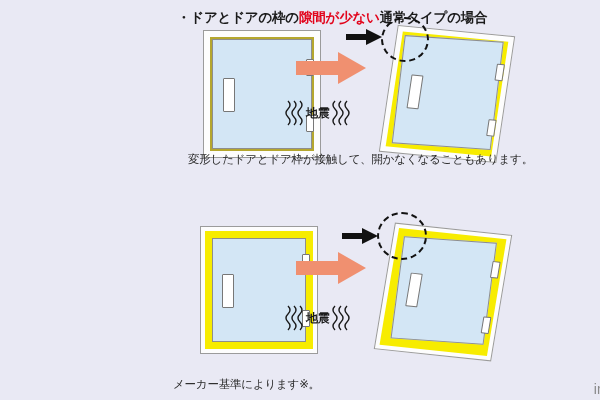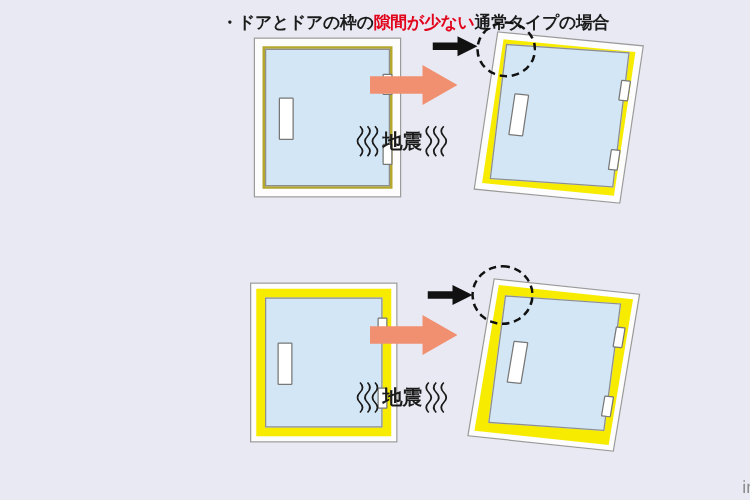--- a/index.html
+++ b/index.html
@@ -84,21 +84,21 @@
     position:absolute;
     border:2px dashed #111;
     border-radius:50%;
     box-sizing:border-box;
     background:transparent;
   }
 
   
   .quake{position:absolute;display:flex;align-items:center;gap:3px;}
   .quake .qtext{
-    font-size:16px;font-weight:bold;color:#1b1b1b;white-space:nowrap;
+    font-size:12px;font-weight:bold;color:#1b1b1b;white-space:nowrap;
     letter-spacing:-0.3px;
   }
 
   
   .imgtag{
     position:absolute;
     right:8px;bottom:3px;
     font-size:14px;
     color:#8a8a8a;
   }
@@ -157,20 +157,21 @@
     <div class="wall" style="width:118px;height:128px;"></div>
     <div class="gapband" style="left:6px;top:6px;width:106px;height:116px;background:#f7ec00;"></div>
     <div class="leaf" style="left:10px;top:8px;width:99px;height:109px;transform:rotate(-1.6deg);"></div>
     <div class="handle" style="left:21px;top:48px;width:12px;height:34px;"></div>
     <div class="hinge" style="left:104px;top:29px;width:8px;height:17px;"></div>
     <div class="hinge" style="left:104px;top:85px;width:8px;height:17px;"></div>
   </div>
 
   <div class="dash-circle" style="left:341px;top:17px;width:48px;height:45px;"></div>
 
+  <div class="caption" style="left:148px;top:152px;">変形したドアとドア枠が接触して、開かなくなることもあります。</div>
 
 
   <div class="door-wrap" style="left:160px;top:226px;width:118px;height:128px;">
     <div class="wall" style="width:118px;height:128px;"></div>
     <div class="gapband" style="left:5px;top:5px;width:108px;height:118px;background:#f7ec00;"></div>
     <div class="leaf" style="left:12px;top:12px;width:94px;height:104px;"></div>
     <div class="handle" style="left:22px;top:48px;width:12px;height:34px;"></div>
     <div class="hinge" style="left:102px;top:28px;width:8px;height:17px;"></div>
     <div class="hinge" style="left:102px;top:84px;width:8px;height:17px;"></div>
   </div>
@@ -209,16 +210,17 @@
     <div class="wall" style="width:118px;height:128px;"></div>
     <div class="gapband" style="left:5px;top:5px;width:108px;height:118px;background:#f7ec00;"></div>
     <div class="leaf" style="left:13px;top:11px;width:93px;height:103px;transform:rotate(-2deg);"></div>
     <div class="handle" style="left:24px;top:48px;width:12px;height:34px;"></div>
     <div class="hinge" style="left:103px;top:28px;width:8px;height:17px;"></div>
     <div class="hinge" style="left:103px;top:84px;width:8px;height:17px;"></div>
   </div>
 
   <div class="dash-circle" style="left:337px;top:212px;width:50px;height:48px;"></div>
 
+  <div class="caption" style="left:133px;top:377px;">メーカー基準によります※。</div>
 
   <div class="imgtag">image</div>
 
 </div>
 
 </body></html>

